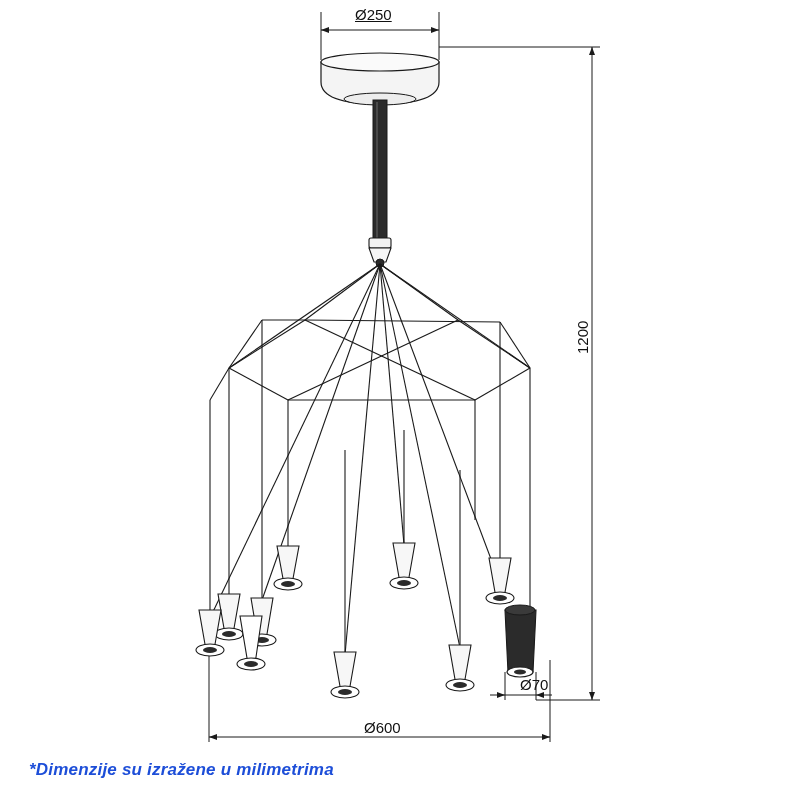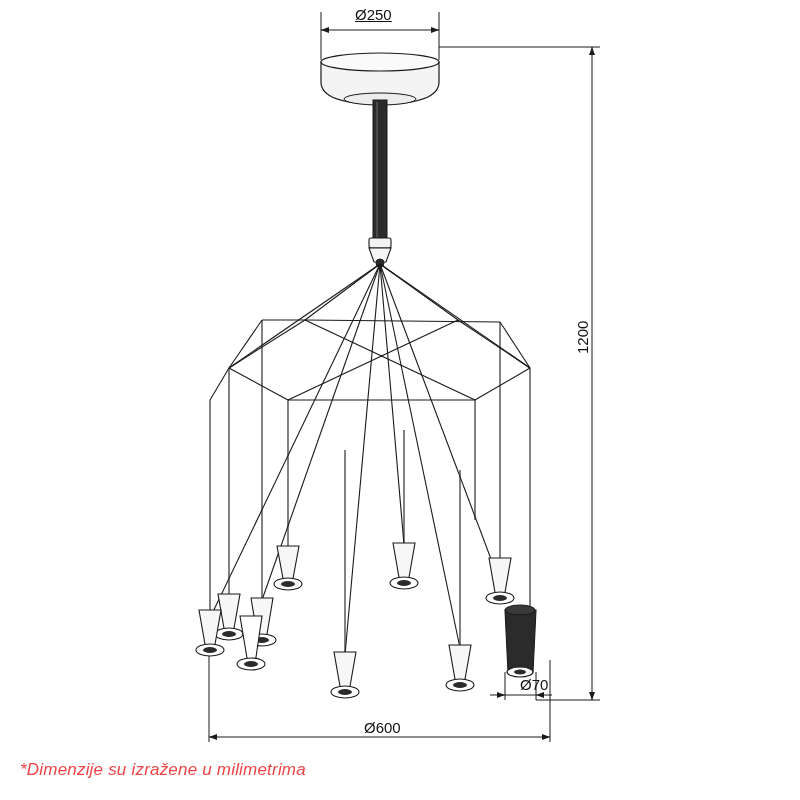--- a/index.html
+++ b/index.html
@@ -43,27 +43,27 @@
     top: 676px;
   }
   #label-height {
     left: 574px;
     top: 354px;
     transform: rotate(-90deg);
     transform-origin: left top;
   }
   #footnote {
     position: absolute;
-    left: 20px;
+    left: 29px;
     top: 760px;
     font-family: "Liberation Sans", sans-serif;
     font-style: italic;
-    font-weight: normal;
+    font-weight: bold;
     font-size: 17px;
-    color: #ef4444;
+    color: #1d4ed8;
     letter-spacing: 0.2px;
   }
 </style>
 </head>
 <body>
 
 <div id="drawing-root">
   <svg width="800" height="800" viewBox="0 0 800 800">
 
     <g stroke="#1a1a1a" stroke-width="1" fill="none">

